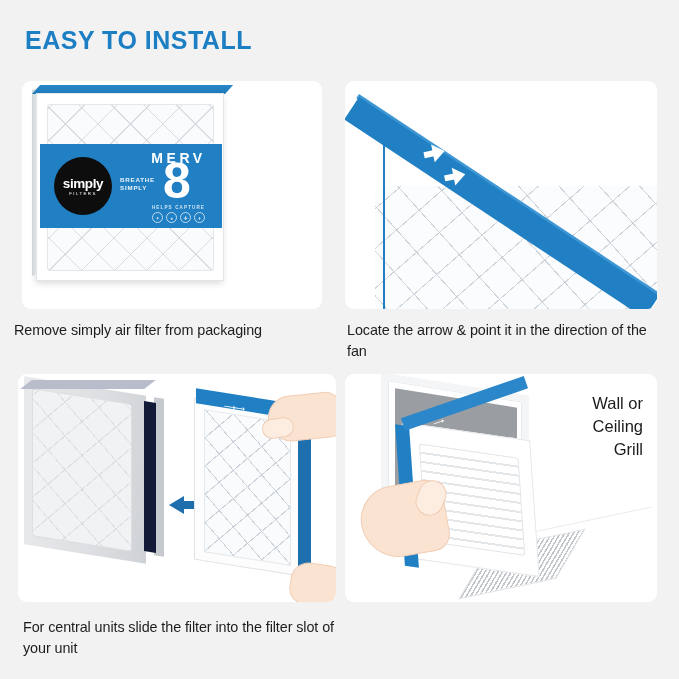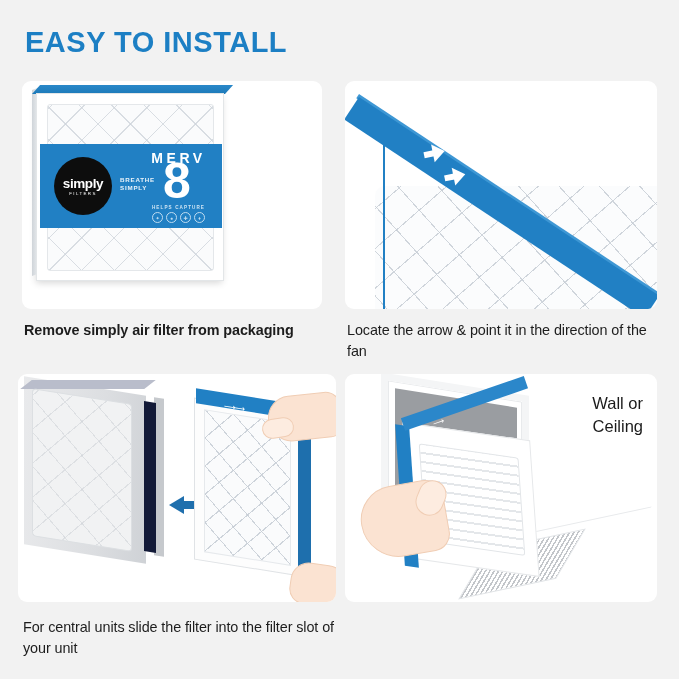--- a/index.html
+++ b/index.html
@@ -8,21 +8,21 @@
     background:#f2f2f2;
     font-family:"Liberation Sans", sans-serif;
     overflow:hidden;
     position:relative;
   }
   #root{position:relative;width:679px;height:679px;}
 
   .page-title{
     position:absolute;
     left:25px; top:26px;
-    font-size:29px;
+    font-size:25px;
     font-weight:bold;
     letter-spacing:0.5px;
     color:#1c7fc4;
   }
 
   .card{
     position:absolute;
     background:#ffffff;
     border-radius:9px;
     overflow:hidden;
@@ -32,21 +32,21 @@
   #card3{left:18px; top:374px; width:318px; height:228px;}
   #card4{left:345px; top:374px; width:312px; height:228px;}
 
   .caption{
     position:absolute;
     font-size:14.4px;
     line-height:21px;
     color:#1d1d1d;
     letter-spacing:-0.1px;
   }
-  #cap1{left:24px; top:320px; width:310px;font-weight:bold;}
+  #cap1{left:14px; top:320px; width:310px;}
   #cap2{left:347px; top:320px; width:300px;}
   #cap3{left:23px; top:617px; width:312px;}
   #cap4{left:347px; top:617px; width:310px;}
 
   
   .pkg-wrap{position:absolute; left:0; top:0; width:300px; height:228px;}
   .pkg-shadow{
     position:absolute; left:14px; top:14px; width:186px; height:186px;
     background:#ffffff;
     box-shadow:0 2px 7px rgba(0,0,0,0.16);
@@ -417,20 +417,21 @@
       <div class="louvers"></div>
     </div>
     <div class="door-blueedge"></div>
     <div class="door-bluetop"></div>
     <div class="door-arrow">⟶</div>
     <div class="hand4"></div>
     <div class="thumb4"></div>
     <div class="grill-label">
       <div>Wall or</div>
       <div>Ceiling</div>
+      <div>Grill</div>
     </div>
   </div>
 
   <div class="caption" id="cap1">Remove simply air filter from packaging</div>
   <div class="caption" id="cap3">For central units slide the filter into the filter slot of your unit</div>
   <div class="caption" id="cap2">Locate the arrow &amp; point it in the direction of the fan</div>
 
 </div>
 
 </body></html>

